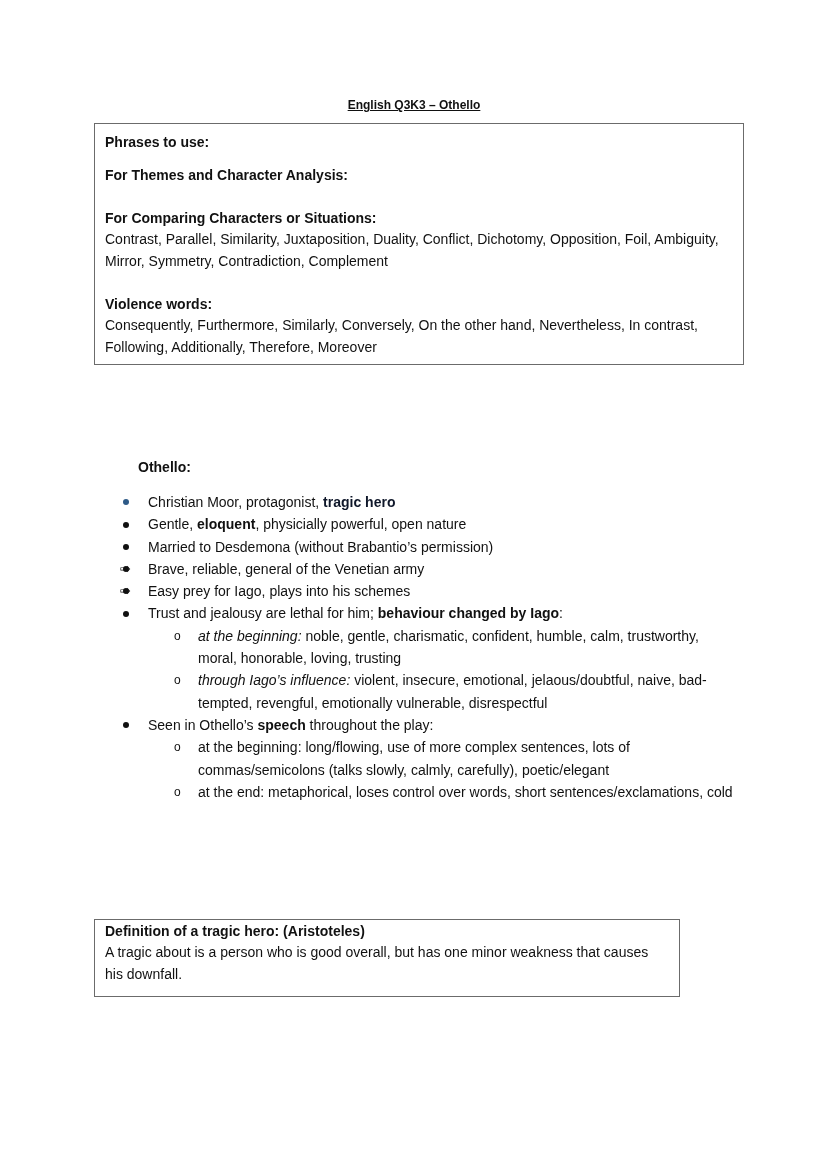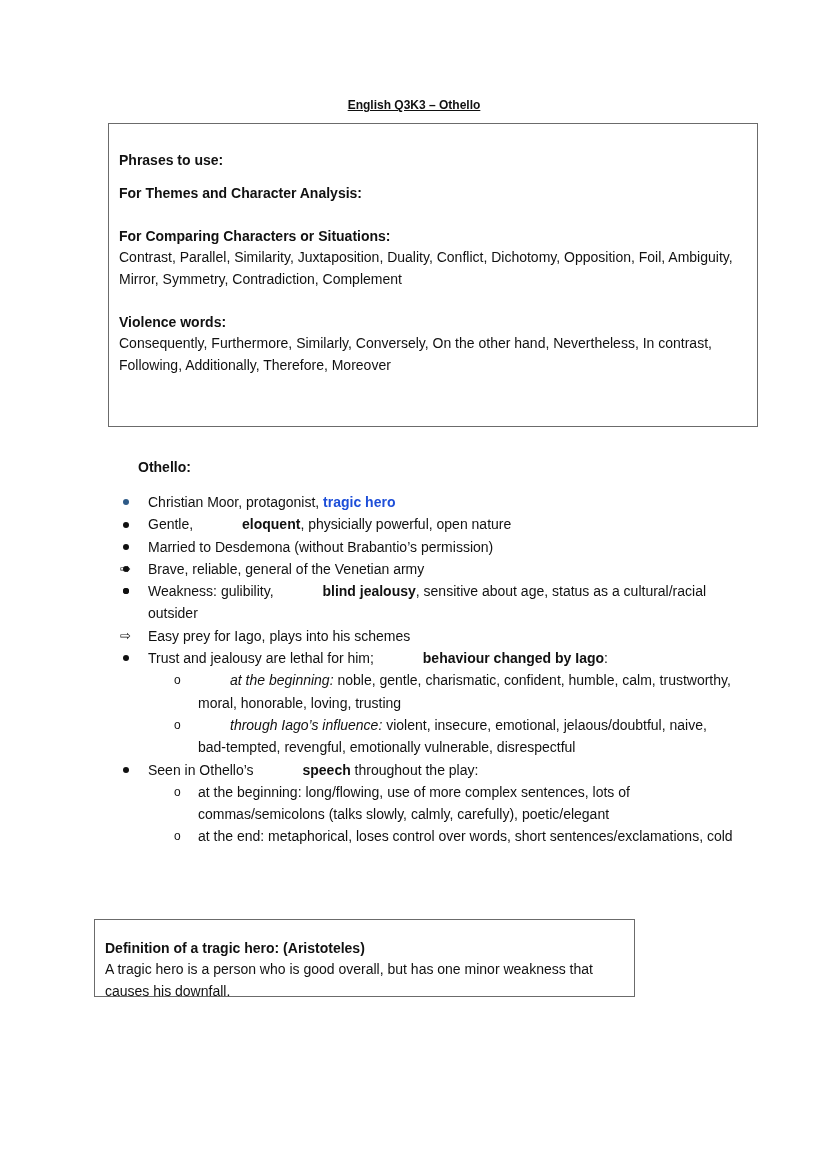--- a/index.html
+++ b/index.html
@@ -1,36 +1,36 @@
 <!DOCTYPE html>
 <html><head>
 <meta charset="utf-8">
 <style>
   html,body{margin:0;padding:0;background:#ffffff;}
   body{width:828px;height:1171px;position:relative;font-family:"Liberation Sans",sans-serif;color:#111;font-size:14px;overflow:hidden;}
   .title{position:absolute;top:98px;left:0;width:828px;text-align:center;font-weight:bold;font-size:12px;text-decoration:underline;}
-  .box1{position:absolute;left:94px;top:123px;width:650px;height:304px;border:1px solid #6b6b6b;box-sizing:border-box;padding:25px 10px;margin-left:14px;}
+  .box1{position:absolute;left:94px;top:123px;width:650px;height:242px;border:1px solid #6b6b6b;box-sizing:border-box;padding:7px 10px;}
   .box1 .h{font-weight:bold;margin:0;line-height:22px;}
   .box1 .p{margin:0;line-height:21.7px;}
   .gap{height:11px;}
   .gap2{height:21px;}
   .sec{position:absolute;left:98px;top:459px;font-weight:bold;margin-left:40px;}
   ul.main{position:absolute;left:118px;top:491px;width:620px;margin:0;padding:0;list-style:none;}
   ul.main li{position:relative;padding-left:30px;line-height:22.3px;}
   .mk{position:absolute;left:0;top:0;width:20px;text-align:left;}
   .dot{display:inline-block;width:6px;height:6px;border-radius:50%;background:#111;margin-left:5px;vertical-align:middle;position:relative;top:-1px;}
   .dot.blue{background:#2e5a87;}
   .arrow{font-size:13px;margin-left:2px;}
   ul.sub{list-style:none;margin:0;padding:0;}
   ul.sub li{position:relative;padding-left:50px;margin-left:0;}
   ul.sub .mk2{position:absolute;left:26px;top:0;font-size:12px;}
-  .accent{color:#1d4ed8;font-weight:bold;}
-  b{font-weight:bold;margin-left:45px;}
-  i{font-style:italic;margin-left:32px;}
-  .box2{position:absolute;left:94px;top:919px;width:541px;height:78px;border:1px solid #6b6b6b;box-sizing:border-box;padding:17px 10px;}
+  .accent{color:#0f172a;font-weight:bold;}
+  b{font-weight:bold;}
+  i{font-style:italic;}
+  .box2{position:absolute;left:94px;top:919px;width:586px;height:78px;border:1px solid #6b6b6b;box-sizing:border-box;padding:0 10px;}
   .box2 .h{font-weight:bold;line-height:22px;}
   .box2 .p{line-height:21.5px;}
 </style>
 </head>
 <body>
 
 <div class="title">English Q3K3 – Othello</div>
 
 <div class="box1">
   <p class="h">Phrases to use:</p>
@@ -63,24 +63,20 @@
     <span class="mk"><span class="dot"></span></span>
   </li>
   <li>
     <span class="mk arrow">⇨</span>
     <span>Brave, reliable, general of the Venetian army</span>
   </li>
   <li>
     <span class="mk"><span class="dot"></span></span>
   </li>
   <li>
-    <span class="mk"><span class="dot"></span></span>
-    <span>Weakness: gulibility, </span><b>blind jealousy</b><span>, sensitive about age, status as a cultural/racial outsider</span>
-  </li>
-  <li>
     <span class="mk arrow">⇨</span>
     <span>Easy prey for Iago, plays into his schemes</span>
   </li>
   <li>
     <span class="mk"><span class="dot"></span></span>
     <span>Trust and jealousy are lethal for him; </span><b>behaviour changed by Iago</b><span>:</span>
     <ul class="sub">
       <li>
         <span class="mk2">o</span>
         <i>at the beginning:</i><span> noble, gentle, charismatic, confident, humble, calm, trustworthy, moral, honorable, loving, trusting</span>
@@ -102,14 +98,14 @@
       <li>
         <span class="mk2">o</span>
         <span> at the end: metaphorical, loses control over words, short sentences/exclamations, cold</span>
       </li>
     </ul>
   </li>
 </ul>
 
 <div class="box2">
   <div class="h">Definition of a tragic hero: (Aristoteles)</div>
-  <div class="p">A tragic hero is a person who is good overall, but has one minor weakness that causes his downfall.</div>
+  <div class="p">A tragic about is a person who is good overall, but has one minor weakness that causes his downfall.</div>
 </div>
 
 </body></html>

